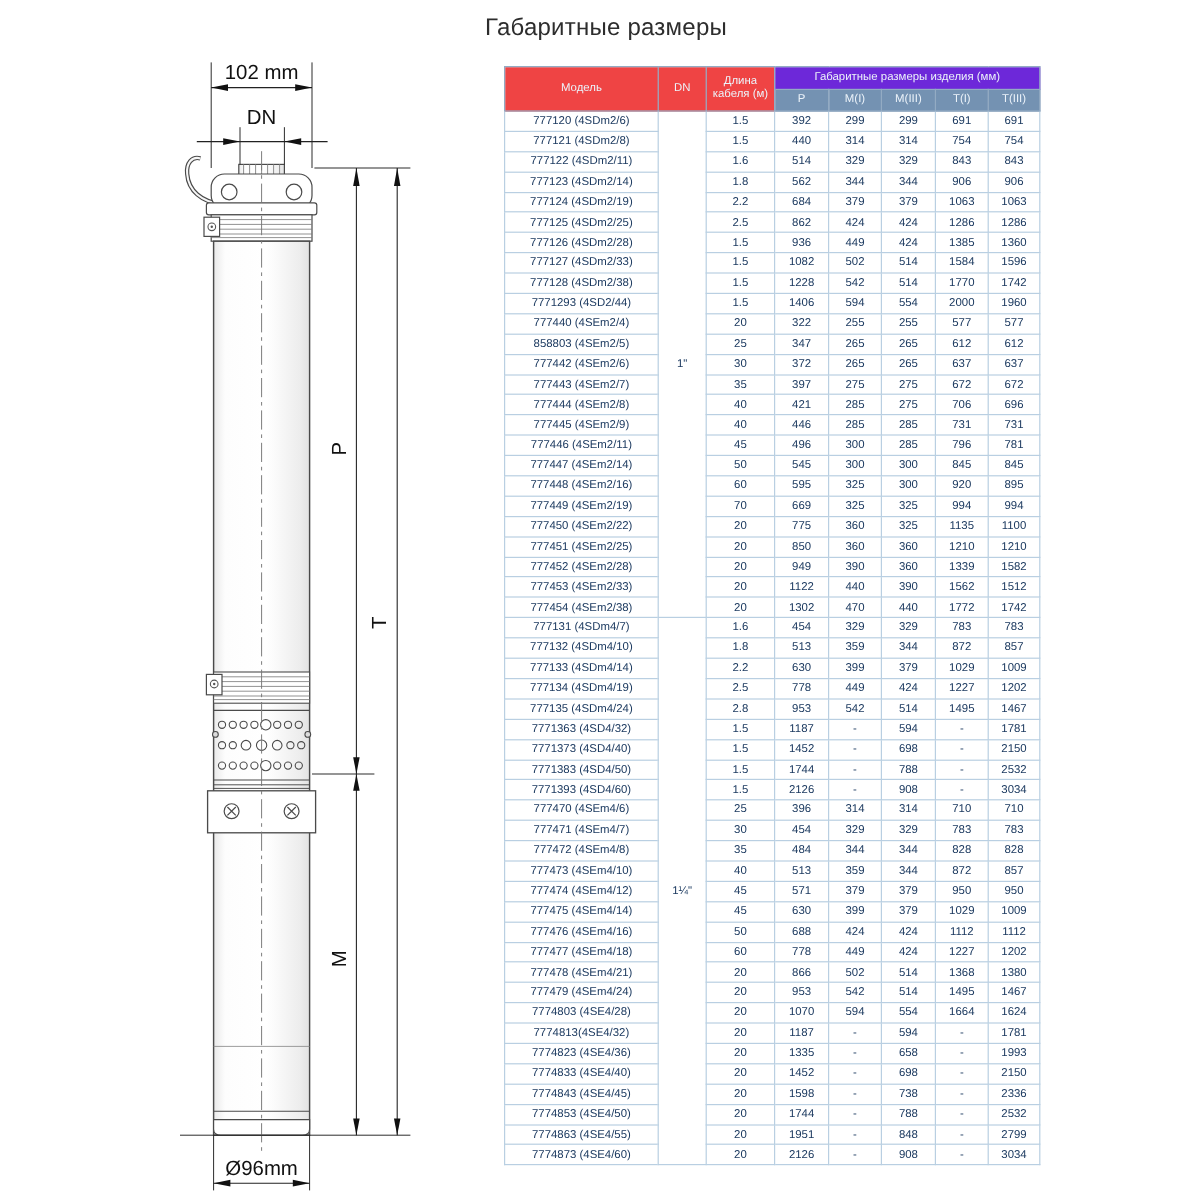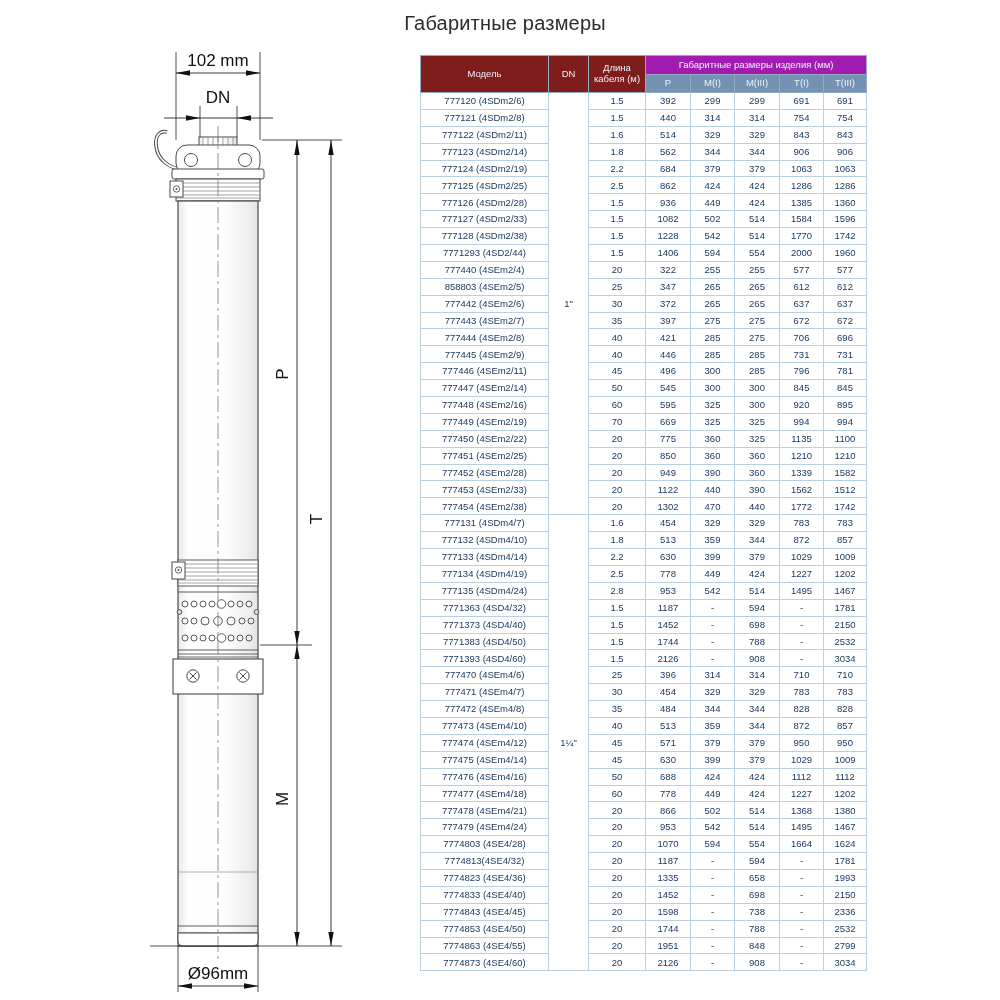--- a/index.html
+++ b/index.html
@@ -8,24 +8,24 @@
     font-family:"Liberation Sans",sans-serif;overflow:hidden;
   }
   .page-title{
     position:absolute;top:12px;left:260px;width:490px;text-align:center;
     font-size:20px;color:#2d2d2d;letter-spacing:.2px;font-weight:500;
   }
   .drawing{position:absolute;left:0;top:0;}
   .tbl-wrap{position:absolute;left:420px;top:55px;}
   table{border-collapse:collapse;table-layout:fixed;width:446px;}
   thead th{
-    background:#7f1d1d;color:#ecf3fa;font-weight:normal;font-size:9.5px;
+    background:#ef4444;color:#ecf3fa;font-weight:normal;font-size:9.5px;
     border:1px solid #93abc3;padding:1px 2px;line-height:1.15;text-align:center;
   }
-  thead th.grp{background:#a21caf;height:16px;}
+  thead th.grp{background:#6d28d9;height:16px;}
   thead tr.sub th{height:15px;background:#7492b2;}
   tbody td{
     border:1px solid #b9cfe2;font-size:9.5px;color:#1c3a60;text-align:center;
     height:15.9px;padding:0 1px;line-height:1;white-space:nowrap;overflow:hidden;
     background:#ffffff;
   }
   tbody td.dn-cell{font-size:9.5px;}
   svg text{font-family:"Liberation Sans",sans-serif;}
 </style>
 </head>

